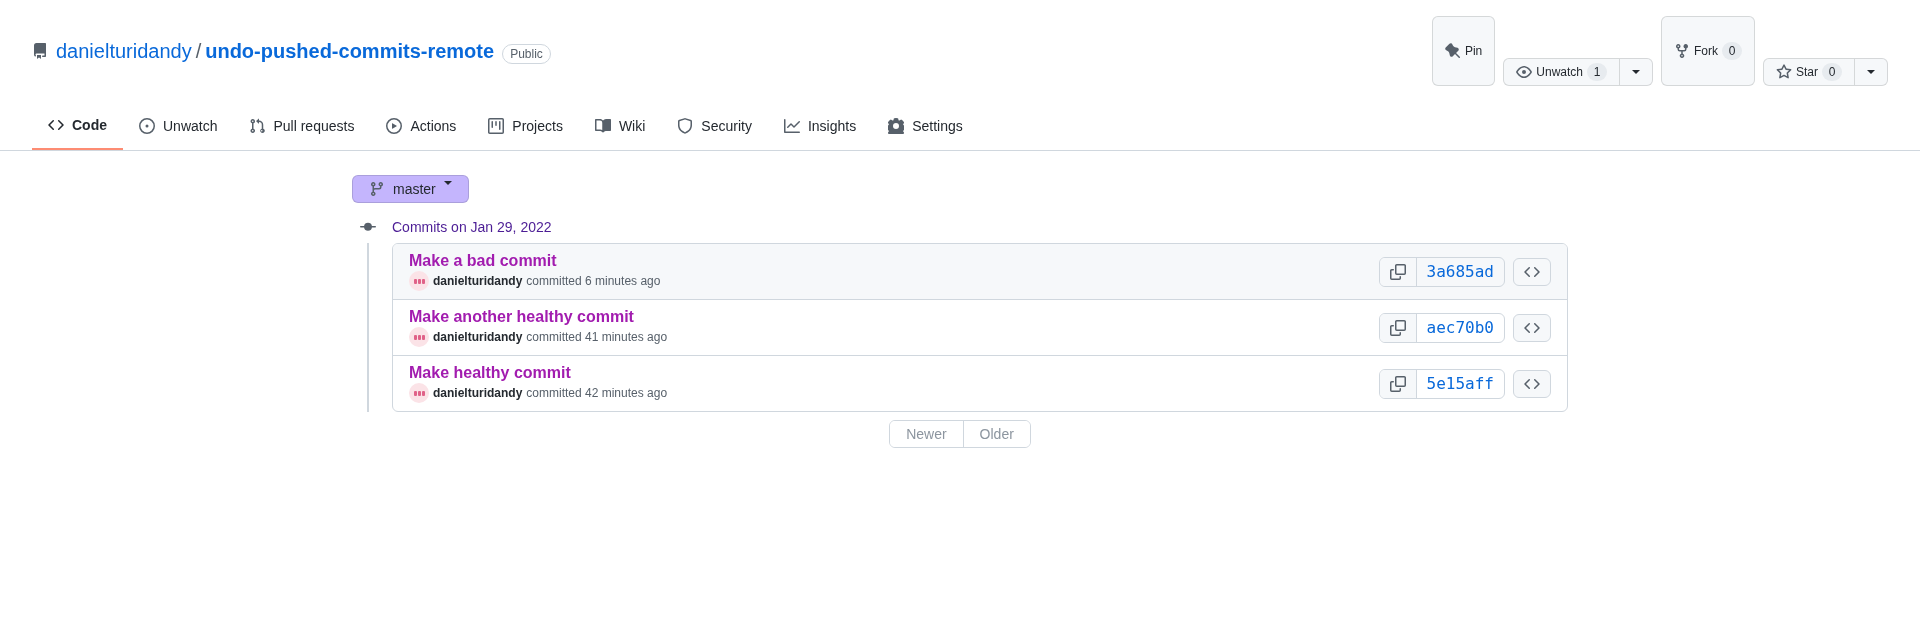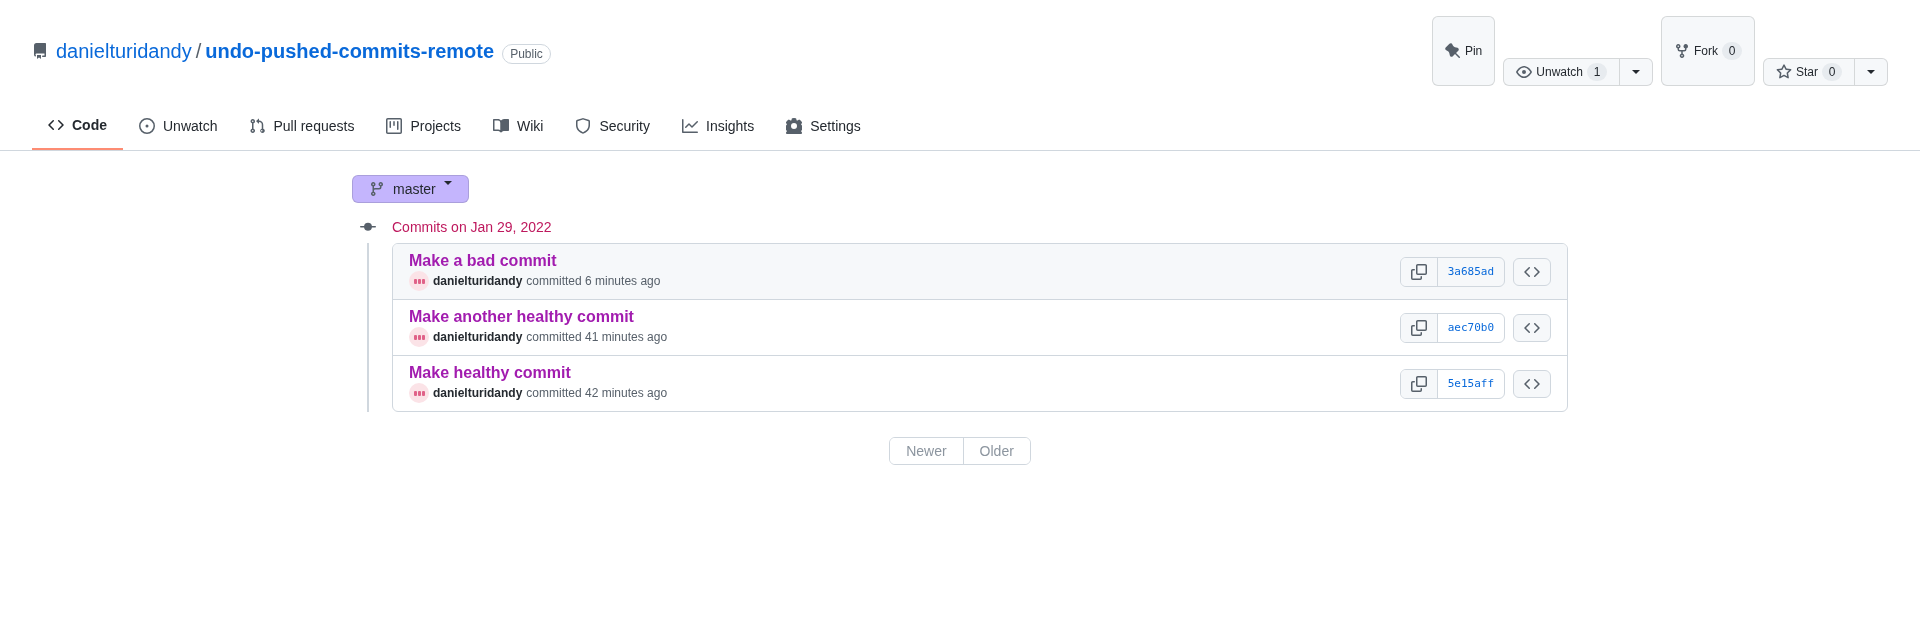--- a/index.html
+++ b/index.html
@@ -168,21 +168,21 @@
       gap: 16px;
       margin-bottom: 8px;
     }
     .timeline-marker {
       display: flex;
       align-items: center;
       justify-content: center;
       color: #57606a;
     }
     .timeline-date {
-      color: #be185d;
+      color: #4c1d95;
       font-size: 14px;
     }
     .timeline-body {
       display: flex;
     }
     .timeline-line {
       width: 16px;
       display: flex;
       justify-content: center;
       flex-shrink: 0;
@@ -274,41 +274,41 @@
       border-right: 1px solid #d0d7de;
       cursor: pointer;
       color: #57606a;
     }
     .sha-link {
       display: flex;
       align-items: center;
       padding: 0 10px;
       height: 28px;
       font-family: ui-monospace, SFMono-Regular, "SF Mono", Menlo, Consolas, monospace;
-      font-size: 11px;
+      font-size: 16px;
       color: #0969da;
       cursor: pointer;
     }
     .browse-btn {
       display: flex;
       align-items: center;
       justify-content: center;
       padding: 0 10px;
       height: 28px;
       background: #f6f8fa;
       border: 1px solid #d0d7de;
       border-radius: 6px;
       cursor: pointer;
       color: #57606a;
     }
     
     .pagination {
       display: flex;
       justify-content: center;
-      margin-top: 25px;
+      margin-top: 8px;
     }
     .pagination-group {
       display: flex;
       border: 1px solid #d0d7de;
       border-radius: 6px;
       overflow: hidden;
     }
     .pagination-btn {
       padding: 5px 16px;
       font-size: 14px;
@@ -403,20 +403,26 @@
     <span>Unwatch</span>
   </a>
   <a class="repo-nav-item">
     <svg width="16" height="16" viewBox="0 0 16 16" fill="currentColor">
         <path d="M1.5 3.25a2.25 2.25 0 113 2.122v5.256a2.251 2.251 0 11-1.5 0V5.372A2.25 2.25 0 011.5 3.25zm5.677-.177L9.573.677A.25.25 0 0110 .854v1.54l.003.001A4.25 4.25 0 0114.25 6.65v3.978a2.251 2.251 0 11-1.5 0V6.65a2.75 2.75 0 00-2.747-2.747L10 3.902v1.544a.25.25 0 01-.427.177L7.177 3.177a.25.25 0 010-.354zM3.75 2.5a.75.75 0 100 1.5.75.75 0 000-1.5zm0 9.5a.75.75 0 100 1.5.75.75 0 000-1.5zm8.25.75a.75.75 0 101.5 0 .75.75 0 00-1.5 0z"></path>
       </svg>
     <span>Pull requests</span>
   </a>
   <a class="repo-nav-item">
     <svg width="16" height="16" viewBox="0 0 16 16" fill="currentColor">
+        <path d="M8 0a8 8 0 100 16A8 8 0 008 0zM1.5 8a6.5 6.5 0 1113 0 6.5 6.5 0 01-13 0zm4.879-2.773l4.264 2.559a.25.25 0 010 .428l-4.264 2.559A.25.25 0 016 10.559V5.442a.25.25 0 01.379-.215z"></path>
+      </svg>
+    <span>Actions</span>
+  </a>
+  <a class="repo-nav-item">
+    <svg width="16" height="16" viewBox="0 0 16 16" fill="currentColor">
         <path d="M0 1.75A.75.75 0 01.75 1h4.5a.75.75 0 010 1.5H.75A.75.75 0 010 1.75zm0 5A.75.75 0 01.75 6h7a.75.75 0 010 1.5h-7A.75.75 0 010 6.75zm0 5a.75.75 0 01.75-.75h9.5a.75.75 0 010 1.5H.75a.75.75 0 01-.75-.75zM14.5 3h-13V1.5a.25.25 0 01.25-.25H14.25a.25.25 0 01.25.25V3z" opacity="0"></path>
         <path d="M1.75 0A1.75 1.75 0 000 1.75v12.5C0 15.216.784 16 1.75 16h12.5A1.75 1.75 0 0016 14.25V1.75A1.75 1.75 0 0014.25 0H1.75zM1.5 1.75a.25.25 0 01.25-.25h12.5a.25.25 0 01.25.25v12.5a.25.25 0 01-.25.25H1.75a.25.25 0 01-.25-.25V1.75zM11.75 3a.75.75 0 00-.75.75v7.5a.75.75 0 001.5 0v-7.5a.75.75 0 00-.75-.75zm-8.25.75a.75.75 0 011.5 0v5.5a.75.75 0 01-1.5 0v-5.5zM8 3a.75.75 0 00-.75.75v3.5a.75.75 0 001.5 0v-3.5A.75.75 0 008 3z"></path>
       </svg>
     <span>Projects</span>
   </a>
   <a class="repo-nav-item">
     <svg width="16" height="16" viewBox="0 0 16 16" fill="currentColor">
         <path d="M0 1.75A.75.75 0 01.75 1h4.253c1.227 0 2.317.59 3 1.501A3.744 3.744 0 0111.006 1h4.245a.75.75 0 01.75.75v10.5a.75.75 0 01-.75.75h-4.507a2.25 2.25 0 00-1.591.659l-.622.621a.75.75 0 01-1.06 0l-.622-.621A2.25 2.25 0 005.258 13H.75a.75.75 0 01-.75-.75V1.75zm8.755 3a2.25 2.25 0 012.25-2.25H14.5v9h-3.757c-.71 0-1.4.201-1.992.572l.004-7.322zm-1.504 7.324l.004-5.073-.002-2.253A2.25 2.25 0 005.003 2.5H1.5v9h3.757a3.75 3.75 0 011.994.574z"></path>
       </svg>
     <span>Wiki</span>

